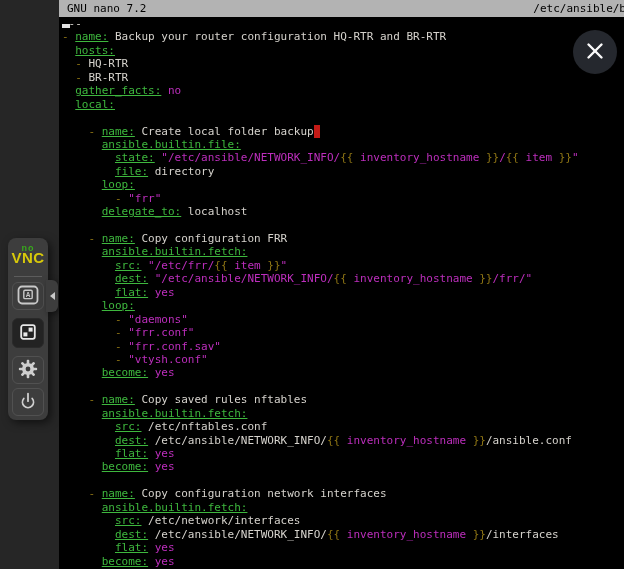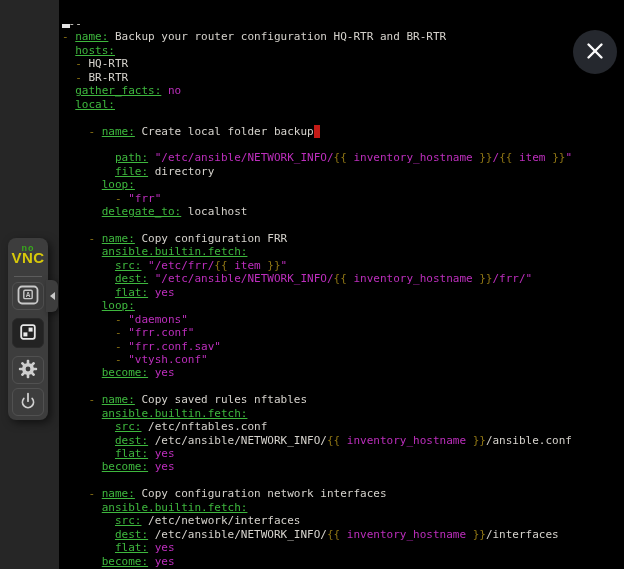--- a/index.html
+++ b/index.html
@@ -108,32 +108,36 @@
         </svg>
       </span>
     </button>
   </div>
 
   <div class="vnc-handle">
     <span class="tri"></span>
   </div>
 
   <div class="terminal">
+    <div class="titlebar">
+      <span class="title-left">GNU nano 7.2</span>
+      <span class="title-right">/etc/ansible/b</span>
+    </div>
     <div class="editor">
         <div class="line"><span class="w">---</span></div>
         <div class="line"><span class="y">- </span><span class="g">name:</span><span class="w"> Backup your router configuration HQ-RTR and BR-RTR</span></div>
         <div class="line"><span class="w">  </span><span class="g">hosts:</span></div>
         <div class="line"><span class="w">  </span><span class="y">- </span><span class="w">HQ-RTR</span></div>
         <div class="line"><span class="w">  </span><span class="y">- </span><span class="w">BR-RTR</span></div>
         <div class="line"><span class="w">  </span><span class="g">gather_facts:</span><span class="w"> </span><span class="m">no</span></div>
         <div class="line"><span class="w">  </span><span class="g">local:</span></div>
         <div class="line"></div>
         <div class="line"><span class="w">    </span><span class="y">- </span><span class="g">name:</span><span class="w"> Create local folder backup</span><span class="r"> </span></div>
-        <div class="line"><span class="w">      </span></div>
-        <div class="line"><span class="w">        </span><span class="g">path:</span><span class="w"> </span><span class="m">"/etc/ansible/NETWORK_INFO/</span><span class="y">{{</span><span class="m"> inventory_hostname </span><span class="y">}}</span><span class="m">/</span><span class="y">{{</span><span class="m"> item </span><span class="y">}}</span><span class="m">"</span></div>
+        <div class="line"><span class="w">      </span><span class="g">ansible.builtin.file:</span></div>
+        <div class="line"><span class="w">        </span><span class="g">state:</span><span class="w"> </span><span class="m">"/etc/ansible/NETWORK_INFO/</span><span class="y">{{</span><span class="m"> inventory_hostname </span><span class="y">}}</span><span class="m">/</span><span class="y">{{</span><span class="m"> item </span><span class="y">}}</span><span class="m">"</span></div>
         <div class="line"><span class="w">        </span><span class="g">file:</span><span class="w"> directory</span></div>
         <div class="line"><span class="w">      </span><span class="g">loop:</span></div>
         <div class="line"><span class="w">        </span><span class="y">- </span><span class="m">"frr"</span></div>
         <div class="line"><span class="w">      </span><span class="g">delegate_to:</span><span class="w"> localhost</span></div>
         <div class="line"></div>
         <div class="line"><span class="w">    </span><span class="y">- </span><span class="g">name:</span><span class="w"> Copy configuration FRR</span></div>
         <div class="line"><span class="w">      </span><span class="g">ansible.builtin.fetch:</span></div>
         <div class="line"><span class="w">        </span><span class="g">src:</span><span class="w"> </span><span class="m">"/etc/frr/</span><span class="y">{{</span><span class="m"> item </span><span class="y">}}</span><span class="m">"</span></div>
         <div class="line"><span class="w">        </span><span class="g">dest:</span><span class="w"> </span><span class="m">"/etc/ansible/NETWORK_INFO/</span><span class="y">{{</span><span class="m"> inventory_hostname </span><span class="y">}}</span><span class="m">/frr/"</span></div>
         <div class="line"><span class="w">        </span><span class="g">flat:</span><span class="w"> </span><span class="m">yes</span></div>

